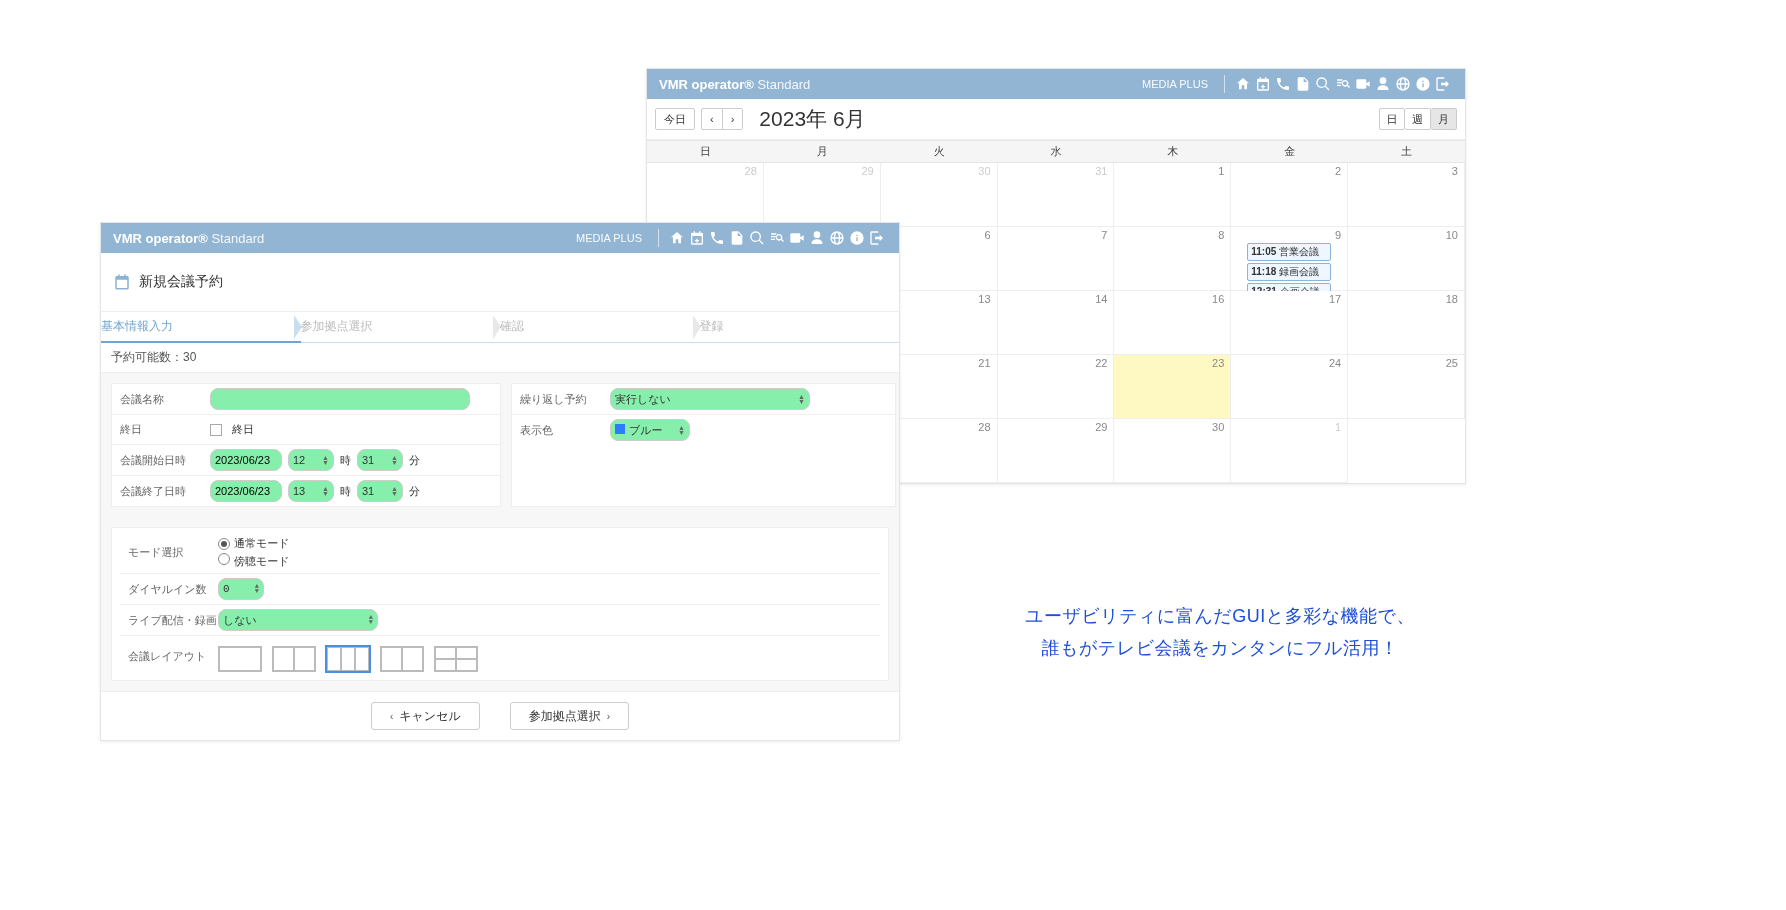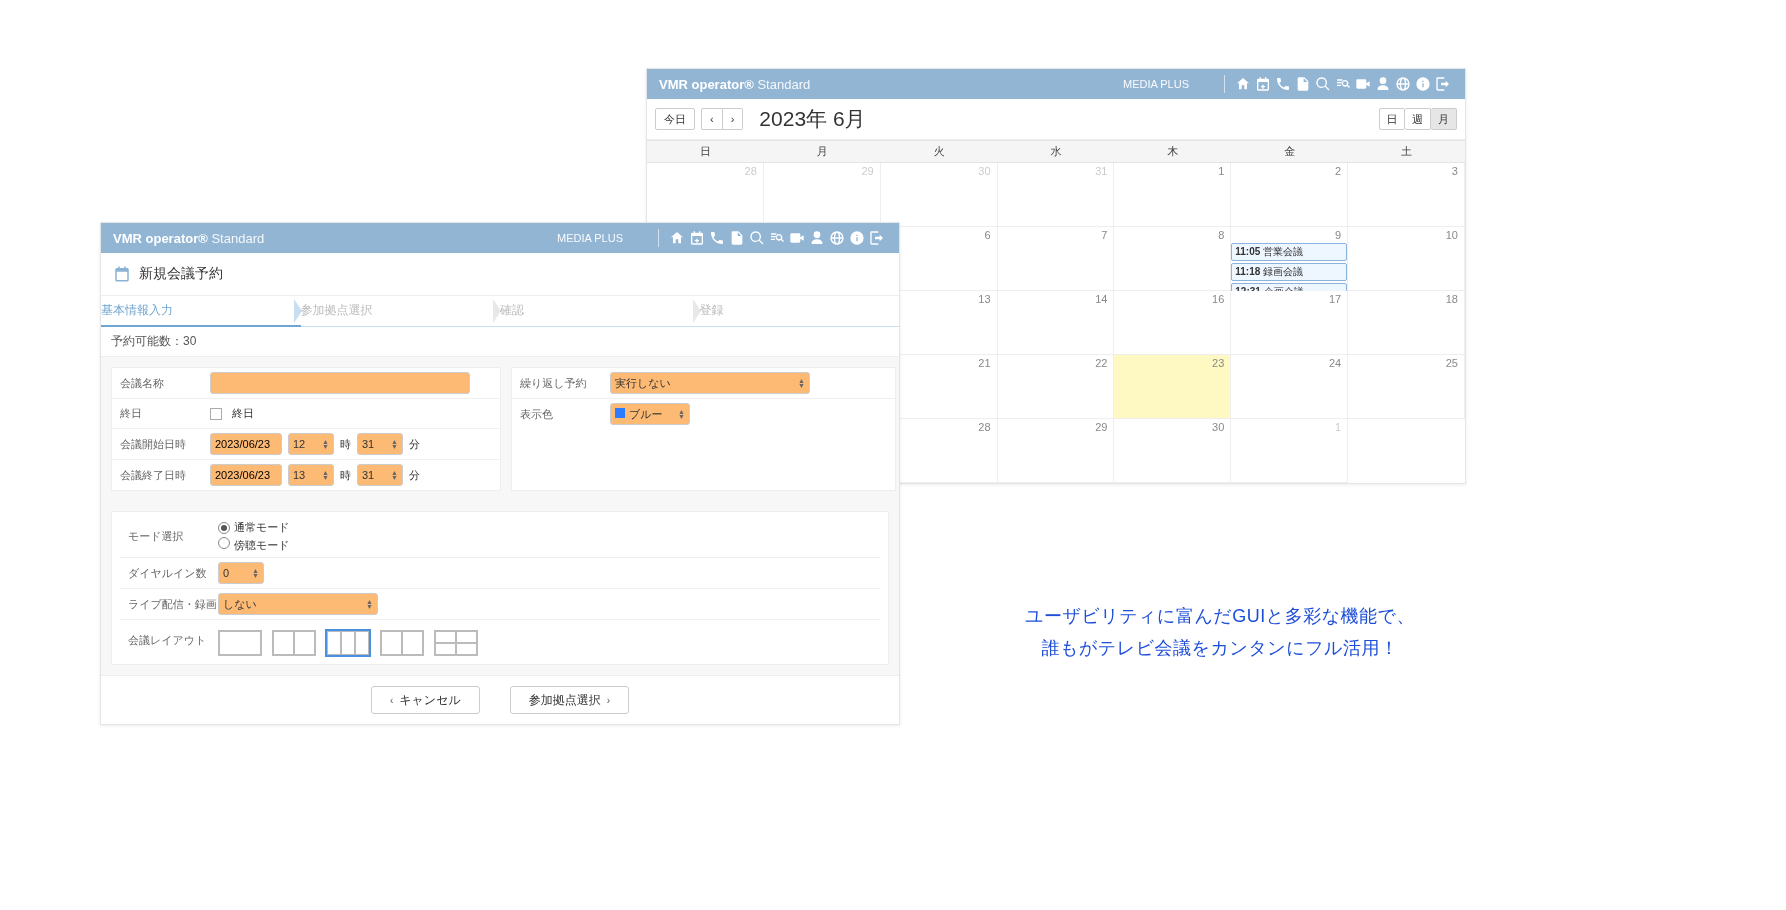--- a/index.html
+++ b/index.html
@@ -4,58 +4,58 @@
 <style>
   * { box-sizing: border-box; margin: 0; padding: 0; }
   body { font-family: "Hiragino Kaku Gothic Pro", "Meiryo", sans-serif; background: #fff; width: 1786px; height: 910px; position: relative; font-size: 12px; color: #333; }
 
   
   .panel { position: absolute; background: #fff; border: 1px solid #e5e5e5; box-shadow: 0 1px 3px rgba(0,0,0,.08); }
   .panel .hdr { height: 30px; background: #92b5d4; display: flex; align-items: center; padding: 0 12px; color: #fff; font-size: 13px; }
   .hdr .brand { font-weight: 600; }
   .hdr .brand .std { font-weight: 400; opacity: .9; }
   .hdr .spacer { flex: 1; }
-  .hdr .tenant { margin-right: 27px; font-size: 11px; opacity: .95; }
+  .hdr .tenant { margin-right: 8px; font-size: 11px; opacity: .95; }
   .hdr .sep { width: 1px; height: 18px; background: rgba(255,255,255,.6); margin: 0 8px; }
   .hdr .ico { width: 20px; text-align: center; color: #fff; font-size: 14px; cursor: pointer; }
   .ico svg { width: 16px; height: 16px; fill: #fff; display: block; margin: auto; }
 
   
   #form-panel { left: 100px; top: 222px; width: 800px; }
-  .form-title { display: flex; align-items: center; gap: 8px; padding: 12px 12px; border-bottom: 1px solid #eee; font-size: 14px; }
+  .form-title { display: flex; align-items: center; gap: 8px; padding: 20px 12px; border-bottom: 1px solid #eee; font-size: 14px; }
   .form-title svg { width: 18px; height: 18px; fill: #8ab3d6; }
   .steps { display: flex; border-bottom: 1px solid #c9dff1; }
   .step { flex: 1; position: relative; font-size: 12px; color: #bbb; padding: 6px 0; }
   .step.active { color: #6fa5d2; }
   .step:not(:last-child)::after { content: ""; position: absolute; right: -1px; top: 50%; transform: translateY(-50%); border-left: 8px solid #e8e8e8; border-top: 12px solid transparent; border-bottom: 12px solid transparent; }
   .step.active:not(:last-child)::after { border-left-color: #c9dff1; }
   .steps { background: #fff; }
   .step.active { background: #fff; }
   .step.active { border-bottom: 2px solid #6fa5d2; margin-bottom: -1px; }
 
   .res-count { padding: 6px 10px; color: #555; border-bottom: 1px solid #eee; font-size: 12px; }
   .form-body { padding: 10px; display: flex; gap: 10px; background: #f7f7f7; }
   .col { background: #fff; border: 1px solid #eee; }
   .colL { flex: 0 0 390px; }
   .colR { flex: 0 0 385px; }
   .row { display: flex; align-items: center; border-bottom: 1px solid #f0f0f0; min-height: 30px; padding: 4px 8px; }
   .row:last-child { border-bottom: none; }
   .row .lbl { width: 90px; color: #666; font-size: 11px; }
   .row .val { flex: 1; display: flex; align-items: center; gap: 6px; font-size: 11px; }
-  input[type=text], .spin, select, .sel { height: 22px; border: 1px solid #ccc; border-radius: 3px; padding: 0 4px; font-size: 11px; background: #fdba74; }
+  input[type=text], .spin, select, .sel { height: 22px; border: 1px solid #ccc; border-radius: 8px; padding: 0 4px; font-size: 11px; background: #86efac; }
   .spin { width: 46px; display: inline-flex; align-items: center; justify-content: space-between; }
   .spin .arrows { display: flex; flex-direction: column; line-height: 5px; font-size: 7px; color: #666; }
   .sel { display: inline-flex; align-items: center; justify-content: space-between; gap: 6px; }
   .sel .arrows { display: flex; flex-direction: column; line-height: 5px; font-size: 7px; color: #666; }
   .chk { width: 12px; height: 12px; border: 1px solid #aaa; display: inline-block; vertical-align: middle; margin-right: 4px; }
   .radio { width: 12px; height: 12px; border: 1px solid #888; border-radius: 50%; display: inline-flex; align-items: center; justify-content: center; margin-right: 4px; }
   .radio.on::after { content: ""; width: 6px; height: 6px; background: #555; border-radius: 50%; }
   .color-sw { width: 10px; height: 10px; background: #2d7cff; display: inline-block; margin-right: 4px; }
 
-  .layout-row { background: #f7f7f7; padding: 10px; display: flex; gap: 10px; }
+  .layout-row { background: #f7f7f7; padding: 10px; display: flex; gap: 10px; font-family: Liberation Mono, monospace; }
   .wide { background: #fff; border: 1px solid #eee; flex: 1; padding: 4px 8px; }
   .wide .row { border-bottom: 1px solid #f0f0f0; }
   .layouts { display: flex; gap: 10px; padding: 6px 0 0 0; }
   .lay { width: 44px; height: 26px; border: 1px solid #bbb; box-shadow: 0 0 0 1px #eee inset; display: grid; }
   .lay1 { grid-template-columns: 1fr; grid-template-rows: 1fr; }
   .lay2 { grid-template-columns: 1fr 1fr; }
   .lay3 { grid-template-columns: 1fr 1fr 1fr; grid-template-rows: 1fr; }
   .lay4 { grid-template-columns: 1fr 1fr; grid-template-rows: 1fr 1fr; }
   .lay > div { border: .5px solid #bbb; }
   .lay.sel3 { outline: 2px solid #4a90e2; outline-offset: -1px; border-color: #4a90e2; }
@@ -77,21 +77,21 @@
   .view-grp .mini-btn.active { background: #e6e6e6; }
   .view-grp .mini-btn:not(:first-child) { border-left: none; }
 
   .dow { display: grid; grid-template-columns: repeat(7, 1fr); background: #f5f5f5; border-top: 1px solid #e5e5e5; border-bottom: 1px solid #e5e5e5; }
   .dow div { text-align: center; font-size: 11px; padding: 3px 0; color: #444; }
   .grid { display: grid; grid-template-columns: repeat(7, 1fr); }
   .cell { position: relative; height: 64px; border-right: 1px solid #eee; border-bottom: 1px solid #eee; background: #fff; }
   .cell .num { position: absolute; top: 2px; right: 6px; font-size: 11px; color: #888; }
   .cell.other .num { color: #ccc; }
   .cell.today { background: #fef9c3; }
-  .cell .evt { margin: 2px 0; font-size: 10px; border: 1px solid #8ab3e0; background: #eef6ff; padding: 1px 3px; border-radius: 2px; white-space: nowrap; overflow: hidden; }
+  .cell .evt { margin: 2px 16px; font-size: 10px; border: 1px solid #8ab3e0; background: #eef6ff; padding: 1px 3px; border-radius: 2px; white-space: nowrap; overflow: hidden; }
   .cell .evts { position: absolute; top: 14px; left: 0; right: 0; }
   .cell .evt b { font-weight: 600; }
 
   
   .tagline { position: absolute; left: 970px; top: 600px; width: 500px; text-align: center; font-size: 18px; line-height: 1.8; color: #1d4ed8; letter-spacing: .5px; }
 </style>
 </head>
 <body>
 
 <div class="panel" id="cal-panel">

